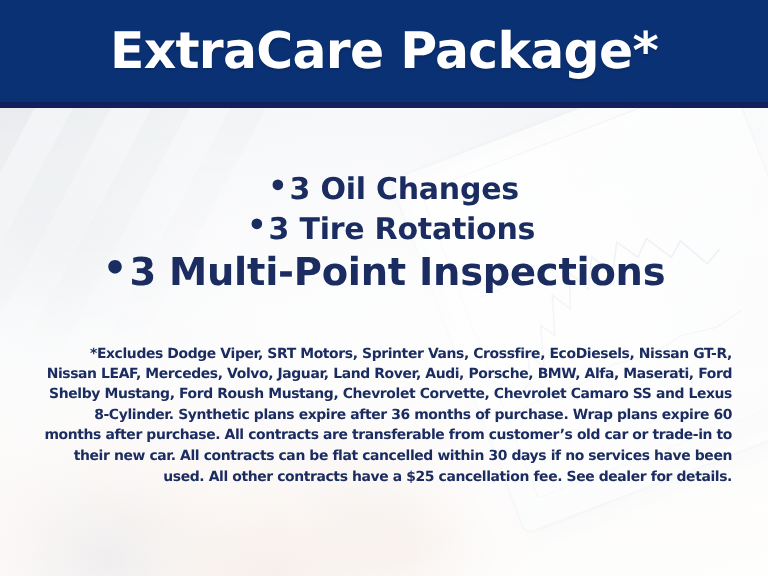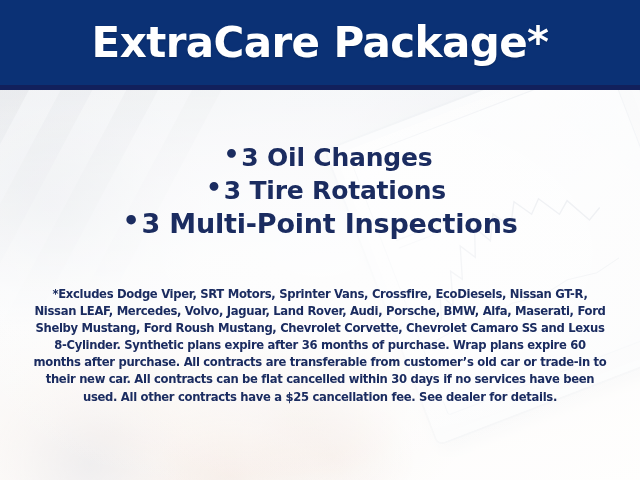--- a/index.html
+++ b/index.html
@@ -175,34 +175,34 @@
     font-weight: bold;
     letter-spacing: -0.2px;
   }
   .benefit {
     display: block;
     white-space: nowrap;
     line-height: 1.18;
   }
   .benefit-1 { font-size: 25px; margin-left: 16px; }
   .benefit-2 { font-size: 25px; padding-left: 12px; }
-  .benefit-3 { font-size: 27px; }
+  .benefit-3 { font-size: 32px; }
   .bullet-dot {
     display: inline-block;
     vertical-align: 0.12em;
     margin-right: 2px;
   }
 
   
   .disclaimer {
     position: absolute;
     left: 30px;
     top: 286px;
     width: 580px;
-    text-align: center;
+    text-align: right;
     color: #1b2c60;
     font-family: "DejaVu Sans", sans-serif;
     font-size: 11.6px;
     font-weight: bold;
     line-height: 17.1px;
     letter-spacing: -0.32px;
   }
 </style>
 </head>
 <body>

